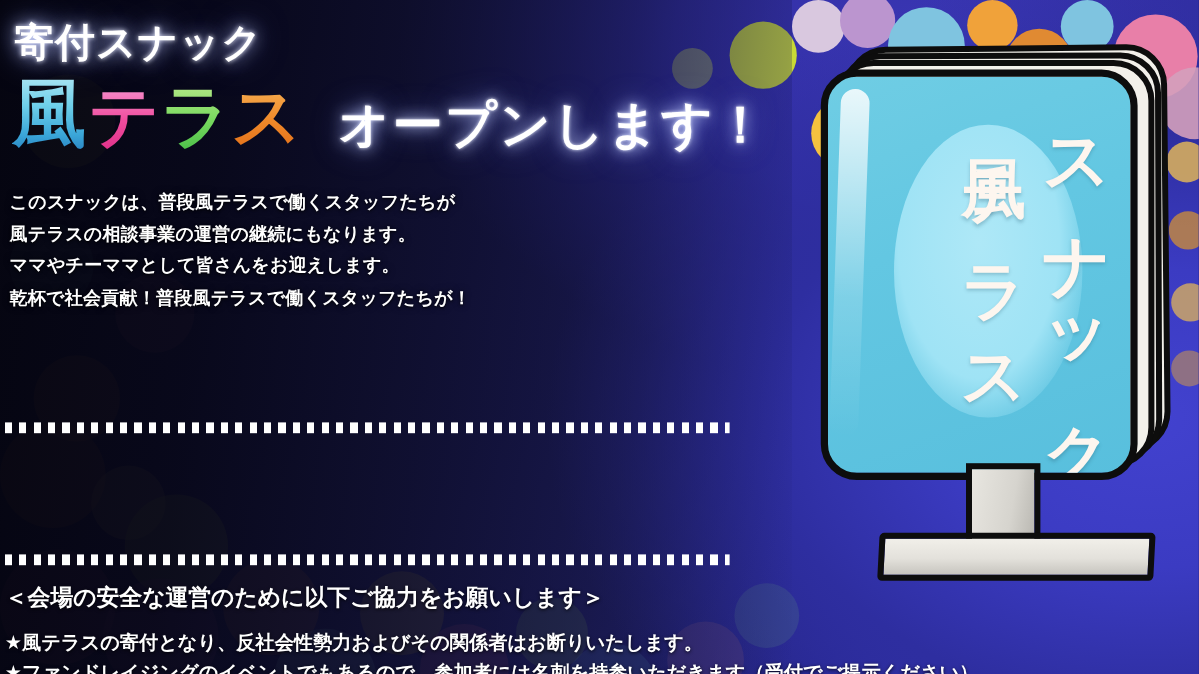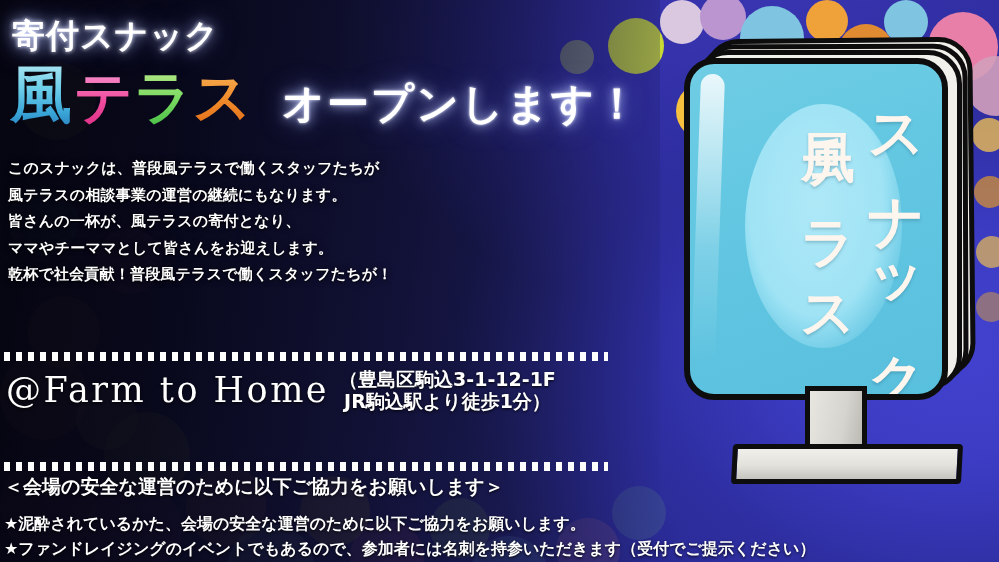--- a/index.html
+++ b/index.html
@@ -87,20 +87,21 @@
   .addr{
     margin-left:10px;font-size:19px;line-height:22px;color:#fff;font-weight:700;
     text-align:center;white-space:nowrap;
     text-shadow:0 1px 3px rgba(0,0,0,.9);
   }
 
   #notes{position:absolute;left:4px;top:474px;width:790px;}
   .note-head{
     font-size:19px;font-weight:700;color:#fff;line-height:24px;white-space:nowrap;
     text-shadow:0 1px 3px rgba(0,0,0,.9);
+    margin-top:12px;
   }
   .note{
     font-size:16px;font-weight:700;color:#fff;line-height:25px;white-space:nowrap;
     text-shadow:0 1px 3px rgba(0,0,0,.9);
   }
   #note1{margin-top:13px;}
 
   
   #signboard{position:absolute;left:672px;top:28px;width:320px;height:500px;}
   .stack{
@@ -197,42 +198,34 @@
       <span class="kaze">風</span>
       <span class="te">テ</span>
       <span class="ra">ラ</span>
       <span class="su">ス</span>
       <span class="openline">オープンします！</span>
     </div>
 
     <div id="body-copy">
       <div class="bline">このスナックは、普段風テラスで働くスタッフたちが</div>
       <div class="bline">風テラスの相談事業の運営の継続にもなります。</div>
-      <div class="bline">皆さんの一杯が、風テラスの寄付となり、</div>
       <div class="bline">ママやチーママとして皆さんをお迎えします。</div>
       <div class="bline">乾杯で社会貢献！普段風テラスで働くスタッフたちが！</div>
     </div>
 
     <div class="divider" id="div-top"></div>
 
     <div id="event">
-      <div class="venuerow">
-        <span class="venue">@Farm to Home</span>
-        <span class="addr">
-          <span>（豊島区駒込3-1-12-1F</span><br>
-          <span>JR駒込駅より徒歩1分）</span>
-        </span>
-      </div>
     </div>
 
     <div class="divider" id="div-bot"></div>
 
     <div id="notes">
       <div class="note-head">＜会場の安全な運営のために以下ご協力をお願いします＞</div>
-      <div class="note" id="note1">★泥酔されているかた、会場の安全な運営のために以下ご協力をお願いします。</div>
+      <div class="note" id="note1">★風テラスの寄付となり、反社会性勢力およびその関係者はお断りいたします。</div>
       <div class="note">★ファンドレイジングのイベントでもあるので、参加者には名刺を持参いただきます（受付でご提示ください）</div>
     </div>
 
     <div id="signboard">
       <div class="stack" id="st3"></div>
       <div class="stack" id="st2"></div>
       <div class="stack" id="st1"></div>
       <div id="panel">
         <div id="panel-oval"></div>
         <div id="panel-shine"></div>

